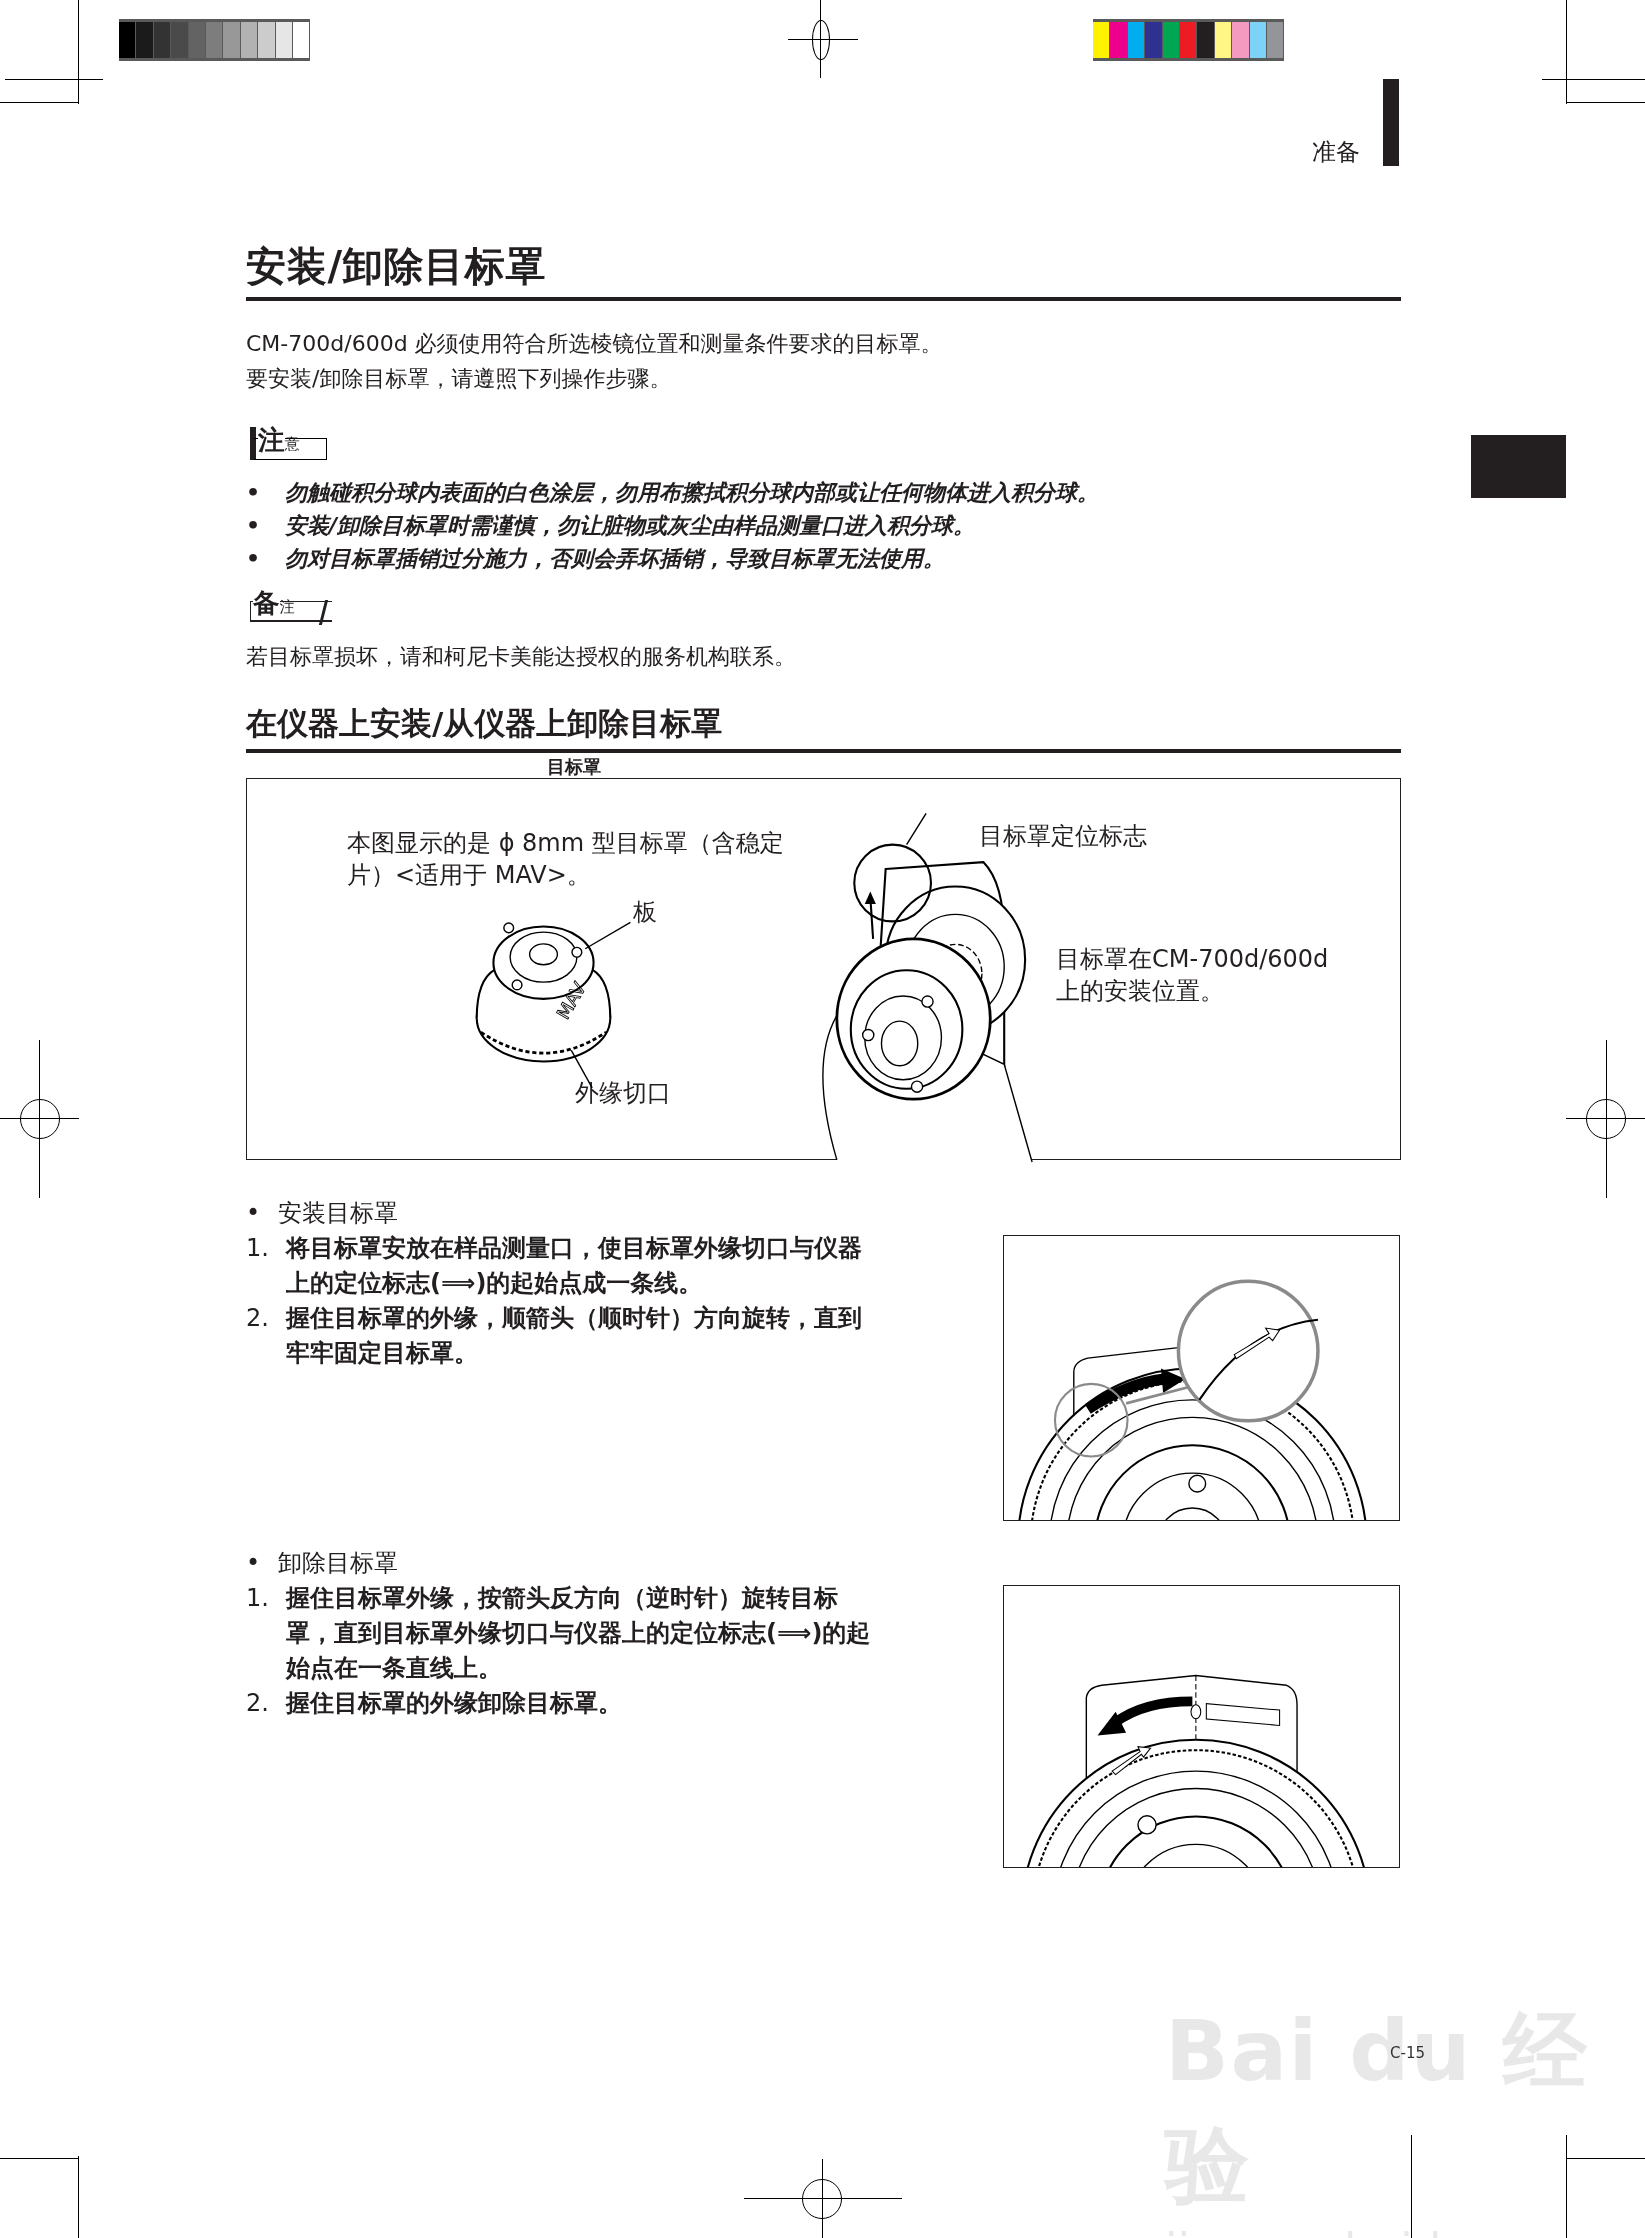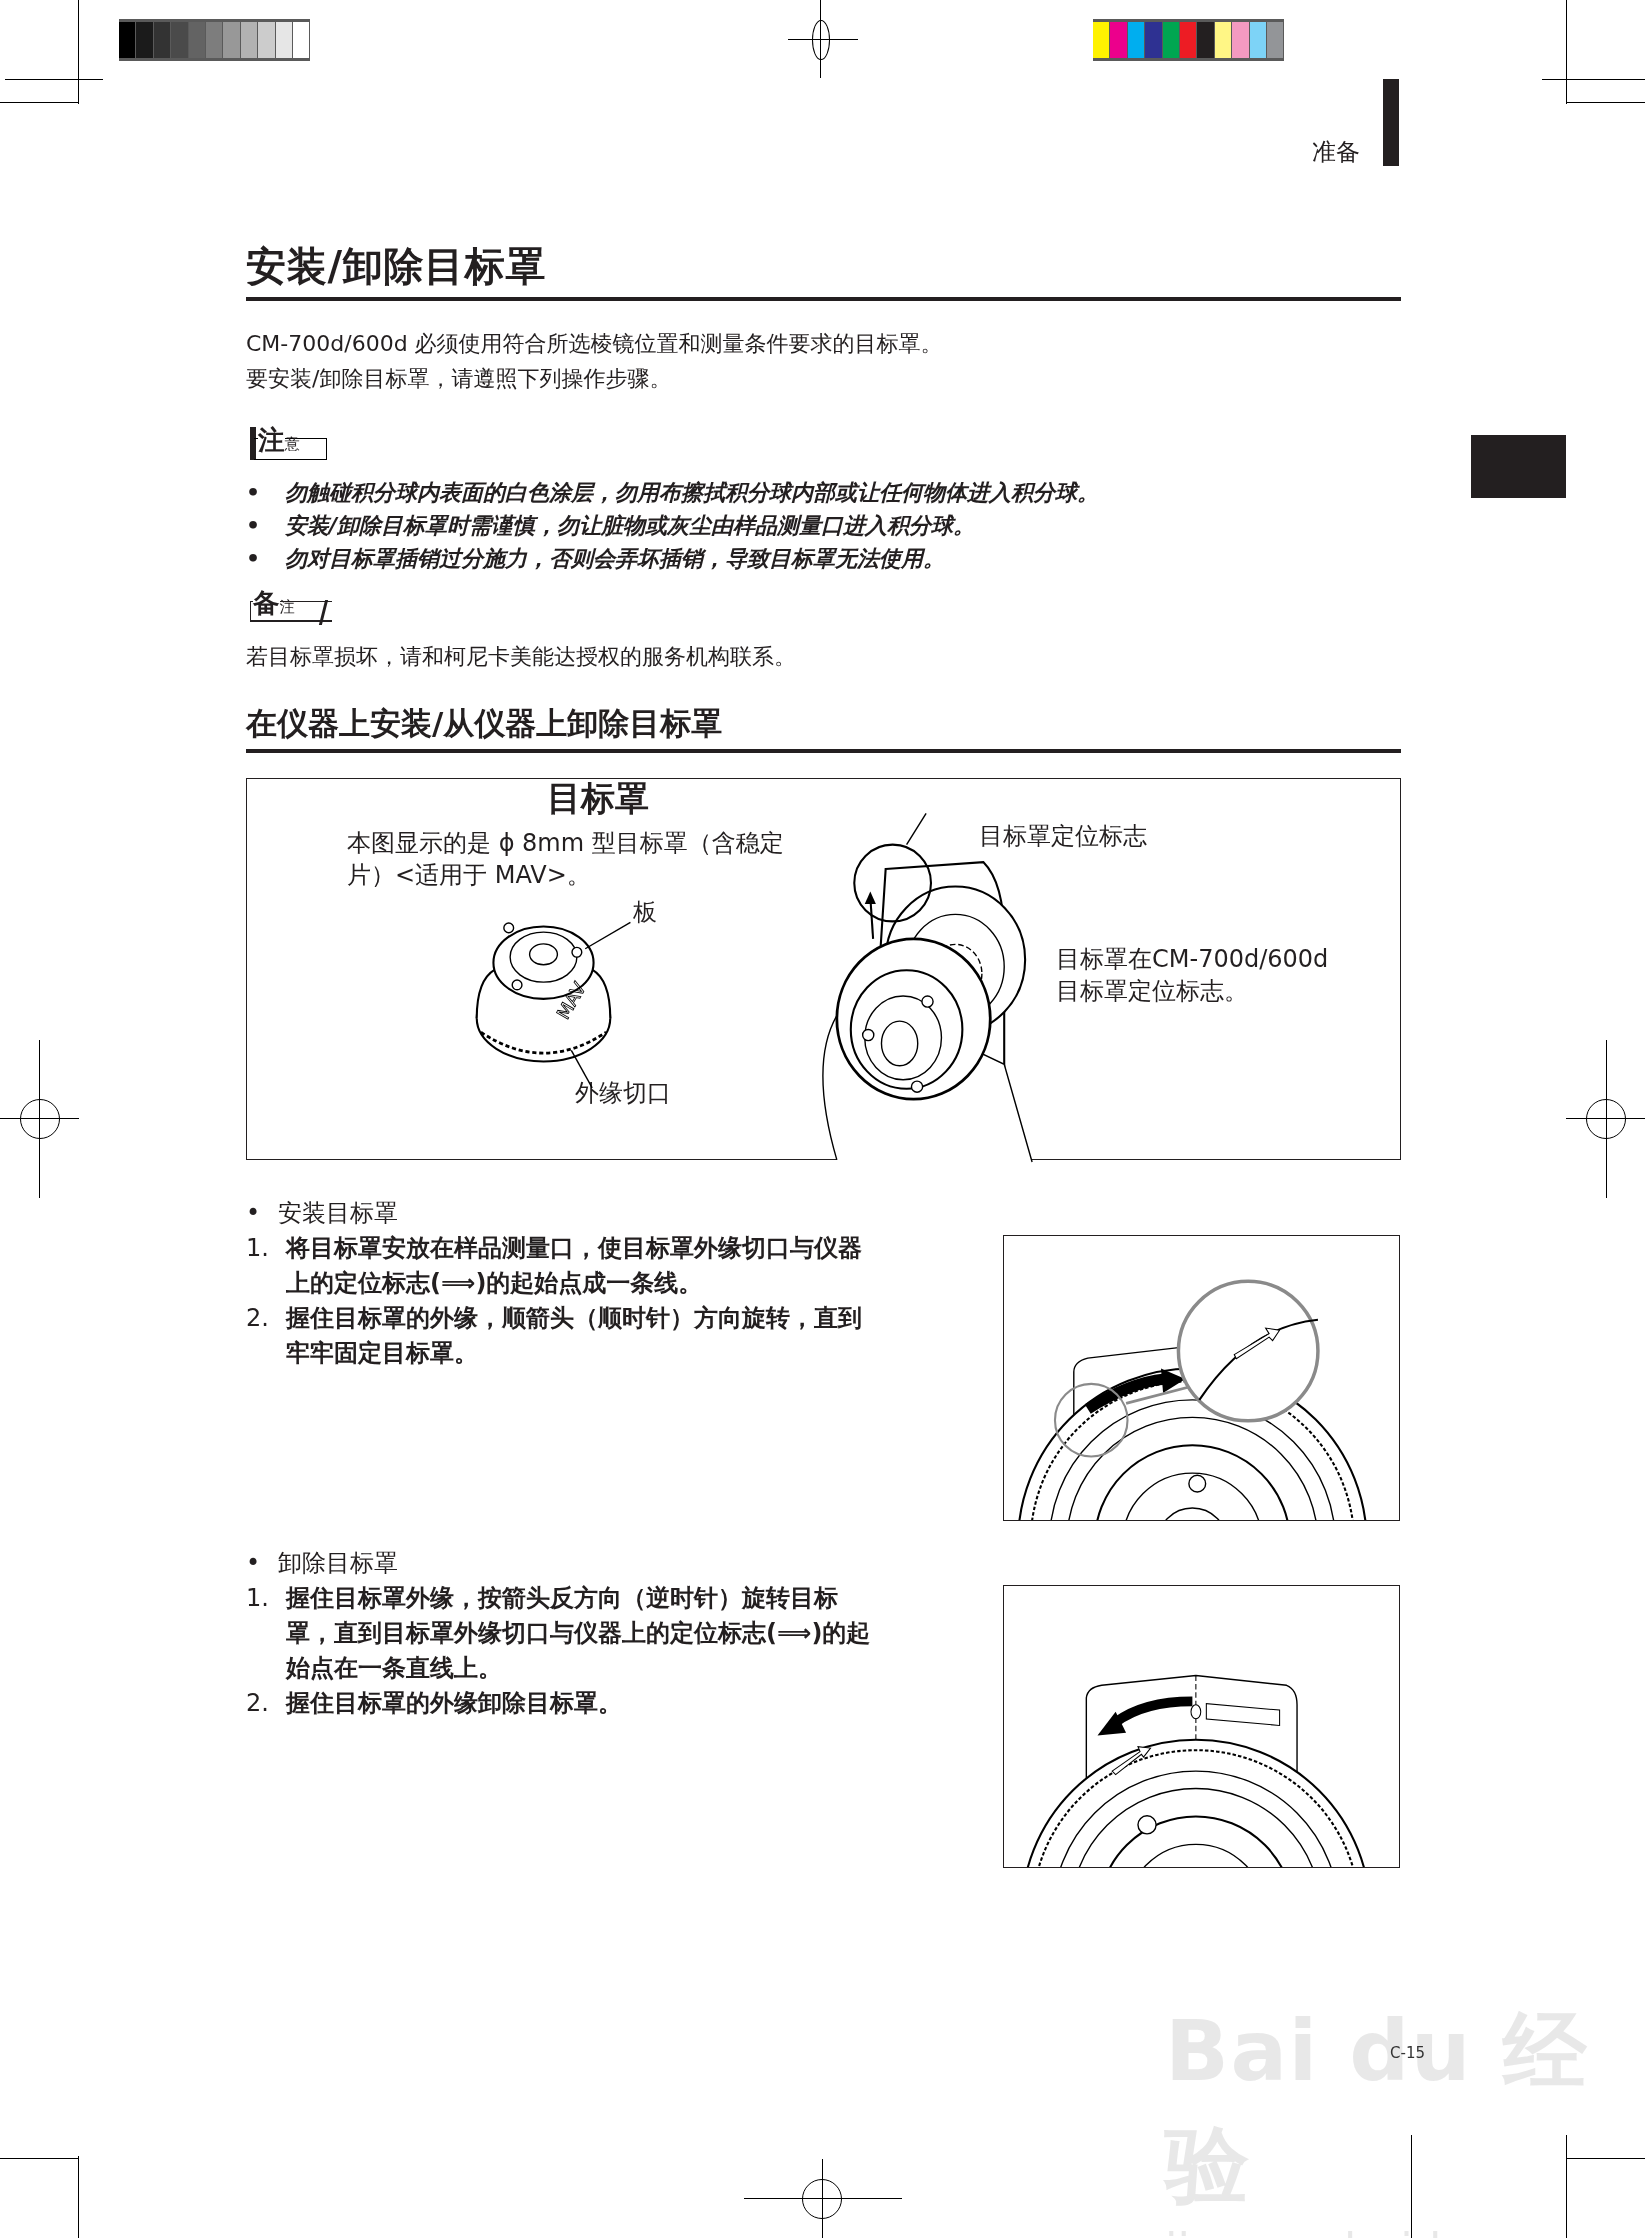--- a/index.html
+++ b/index.html
@@ -139,31 +139,31 @@
   <div class="note-badge" style="top:585px;left:253px;">
     <span style="background:#fff;">备</span><span class="small">注</span>
   </div>
 </div>
 <div class="para" style="top:639px;text-align:center;">若目标罩损坏，请和柯尼卡美能达授权的服务机构联系。</div>
 
 <div class="subtitle">在仪器上安装/从仪器上卸除目标罩</div>
 <div class="rule-thick" style="top:749px;height:3.5px;"></div>
 
 <div class="fig-frame" style="left:246px;top:778px;width:1155px;height:382px;"></div>
-<div class="fig-label" style="left:547px;top:782px;font-size:34px;font-weight:bold;">目标罩</div>
+<div class="fig-label" style="left:547px;top:751px;font-size:18px;font-weight:bold;">目标罩</div>
 <div class="fig-label" style="left:347px;top:827px;">
   <div>本图显示的是 ϕ 8mm 型目标罩（含稳定</div>
   <div>片）&lt;适用于 MAV&gt;。</div>
 </div>
 <div class="fig-label" style="left:633px;top:896px;">板</div>
 <div class="fig-label" style="left:575px;top:1077px;">外缘切口</div>
 <div class="fig-label" style="left:979px;top:820px;">目标罩定位标志</div>
 <div class="fig-label" style="left:1056px;top:919px;margin-top:24px;">
   <div>目标罩在CM-700d/600d</div>
-  <div>目标罩定位标志。</div>
+  <div>上的安装位置。</div>
 </div>
 
 <svg style="left:453px;top:914px;" width="181" height="153" viewBox="0 0 260 220">
   <ellipse cx="130" cy="150" rx="96" ry="62" fill="#fff" stroke="#000" stroke-width="3"></ellipse>
   <path d="M34 150 Q34 95 60 80 L200 80 Q226 95 226 150" fill="#fff" stroke="#000" stroke-width="3"></path>
   <ellipse cx="130" cy="70" rx="72" ry="52" fill="#fff" stroke="#000" stroke-width="3"></ellipse>
   <ellipse cx="130" cy="62" rx="48" ry="36" fill="none" stroke="#000" stroke-width="2"></ellipse>
   <ellipse cx="130" cy="58" rx="20" ry="15" fill="none" stroke="#000" stroke-width="2"></ellipse>
   <circle cx="80" cy="20" r="7" fill="#fff" stroke="#000" stroke-width="2"></circle>
   <circle cx="178" cy="55" r="7" fill="#fff" stroke="#000" stroke-width="2"></circle>

